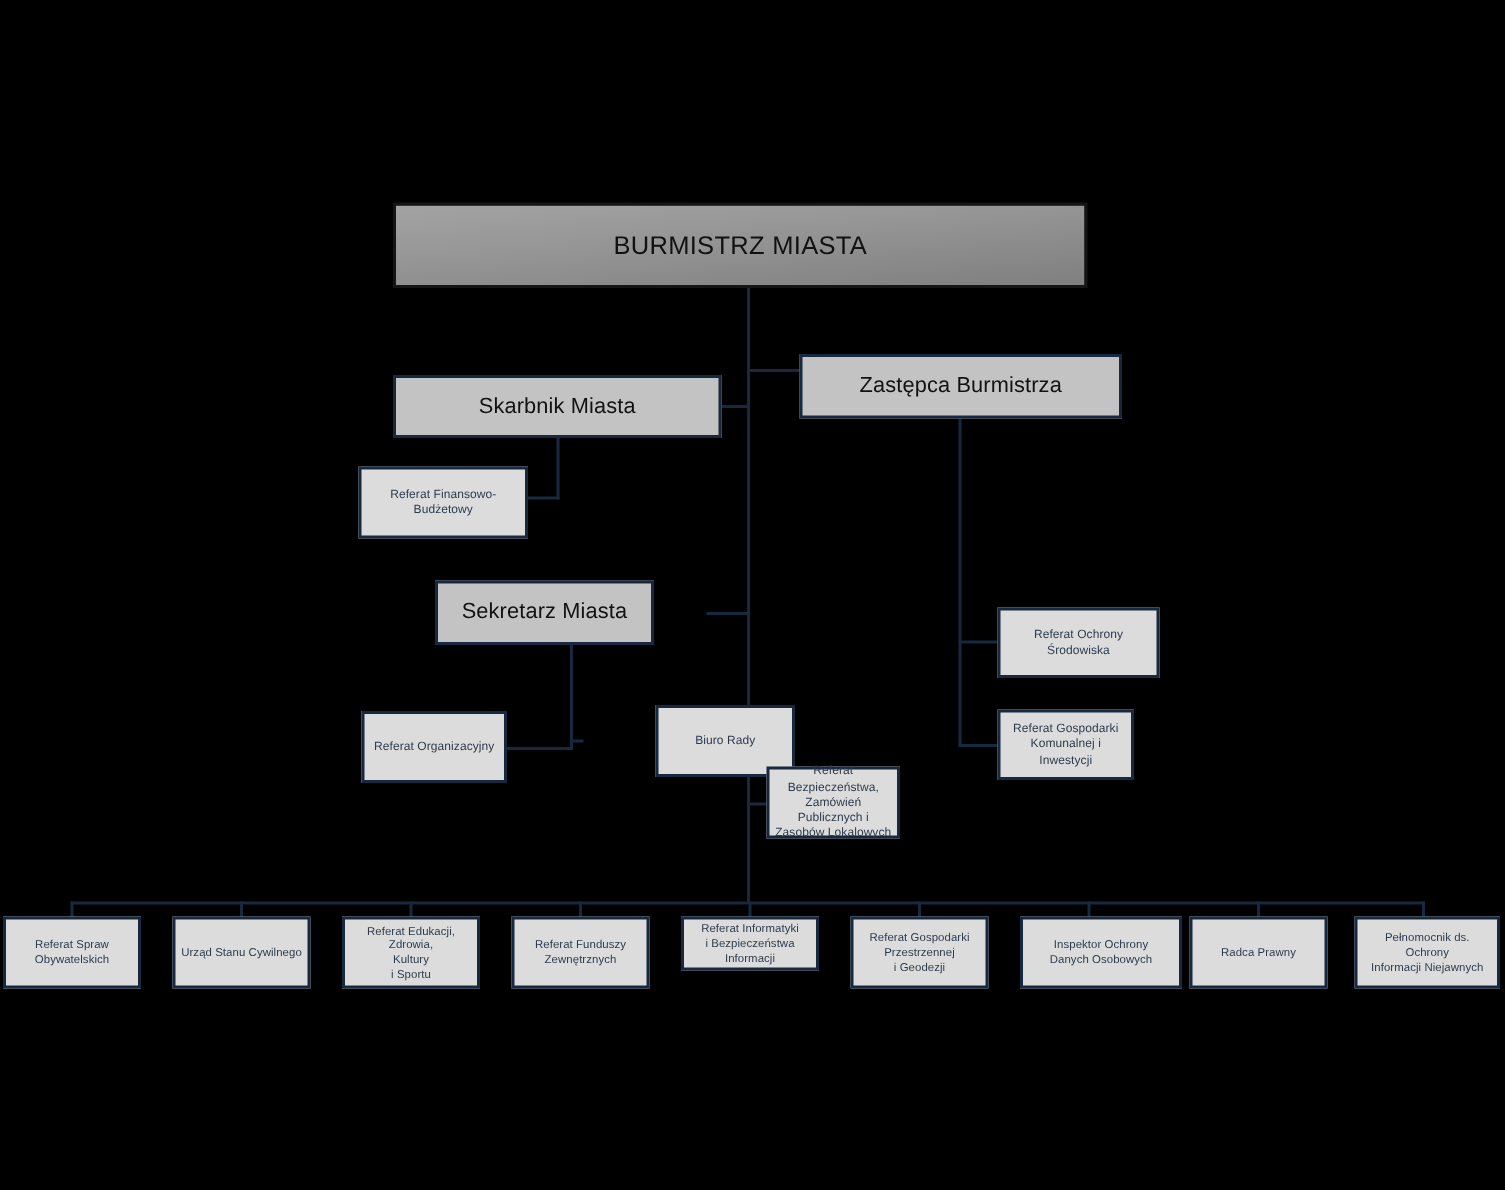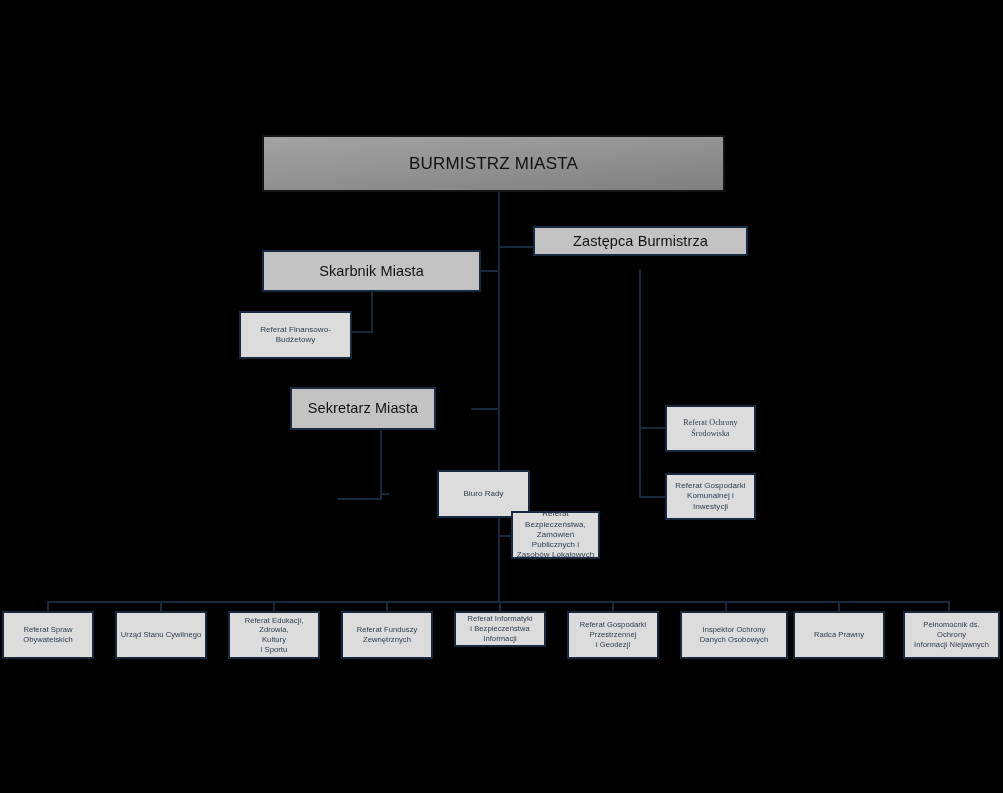--- a/index.html
+++ b/index.html
@@ -92,32 +92,33 @@
   <div class="line vline" style="left:499px; top:601px; height:11px;"></div>
   <div class="line vline" style="left:612px; top:601px; height:11px;"></div>
   <div class="line vline" style="left:725px; top:601px; height:11px;"></div>
   <div class="line vline" style="left:838px; top:601px; height:11px;"></div>
   <div class="line vline" style="left:948px; top:601px; height:11px;"></div>
 
   <div class="node lvl1" style="left:262px; top:135px; width:463px; height:57px;">BURMISTRZ MIASTA</div>
 
   <div class="node lvl2" style="left:262px; top:250px; width:219px; height:42px;">Skarbnik Miasta</div>
 
-  <div class="node lvl2" style="left:533px; top:226px; width:215px; height:30px;">Zastępca Burmistrza</div>
+  <div class="node lvl2" style="left:533px; top:236px; width:215px; height:43px;">Zastępca Burmistrza</div>
 
   <div class="node lvl2" style="left:290px; top:387px; width:146px; height:43px;">Sekretarz Miasta</div>
 
   <div class="node leaf" style="left:239px; top:311px; width:113px; height:48px;">Referat Finansowo-Budżetowy</div>
 
-  <div class="node leaf" style="left:665px; top:405px; width:91px; height:47px;font-family:Liberation Serif, serif;">Referat Ochrony
+  <div class="node leaf" style="left:665px; top:405px; width:108px; height:47px;">Referat Ochrony
 Środowiska</div>
 
   <div class="node leaf" style="left:665px; top:473px; width:91px; height:47px;">Referat Gospodarki
 Komunalnej i Inwestycji</div>
 
+  <div class="node leaf" style="left:241px; top:474px; width:97px; height:48px;">Referat Organizacyjny</div>
 
   <div class="node leaf" style="left:389px; top:470px; width:93px; height:48px;margin-left:48px;">Biuro Rady</div>
 
   <div class="node leaf" style="left:511px; top:511px; width:89px; height:48px;">Referat Bezpieczeństwa,
 Zamówień Publicznych i
 Zasobów Lokalowych</div>
 
   <div class="node leaf bottom" style="left:2px; top:611px; width:92px; height:48px;">Referat Spraw
 Obywatelskich</div>
   <div class="node leaf bottom" style="left:115px; top:611px; width:92px; height:48px;">Urząd Stanu Cywilnego</div>

